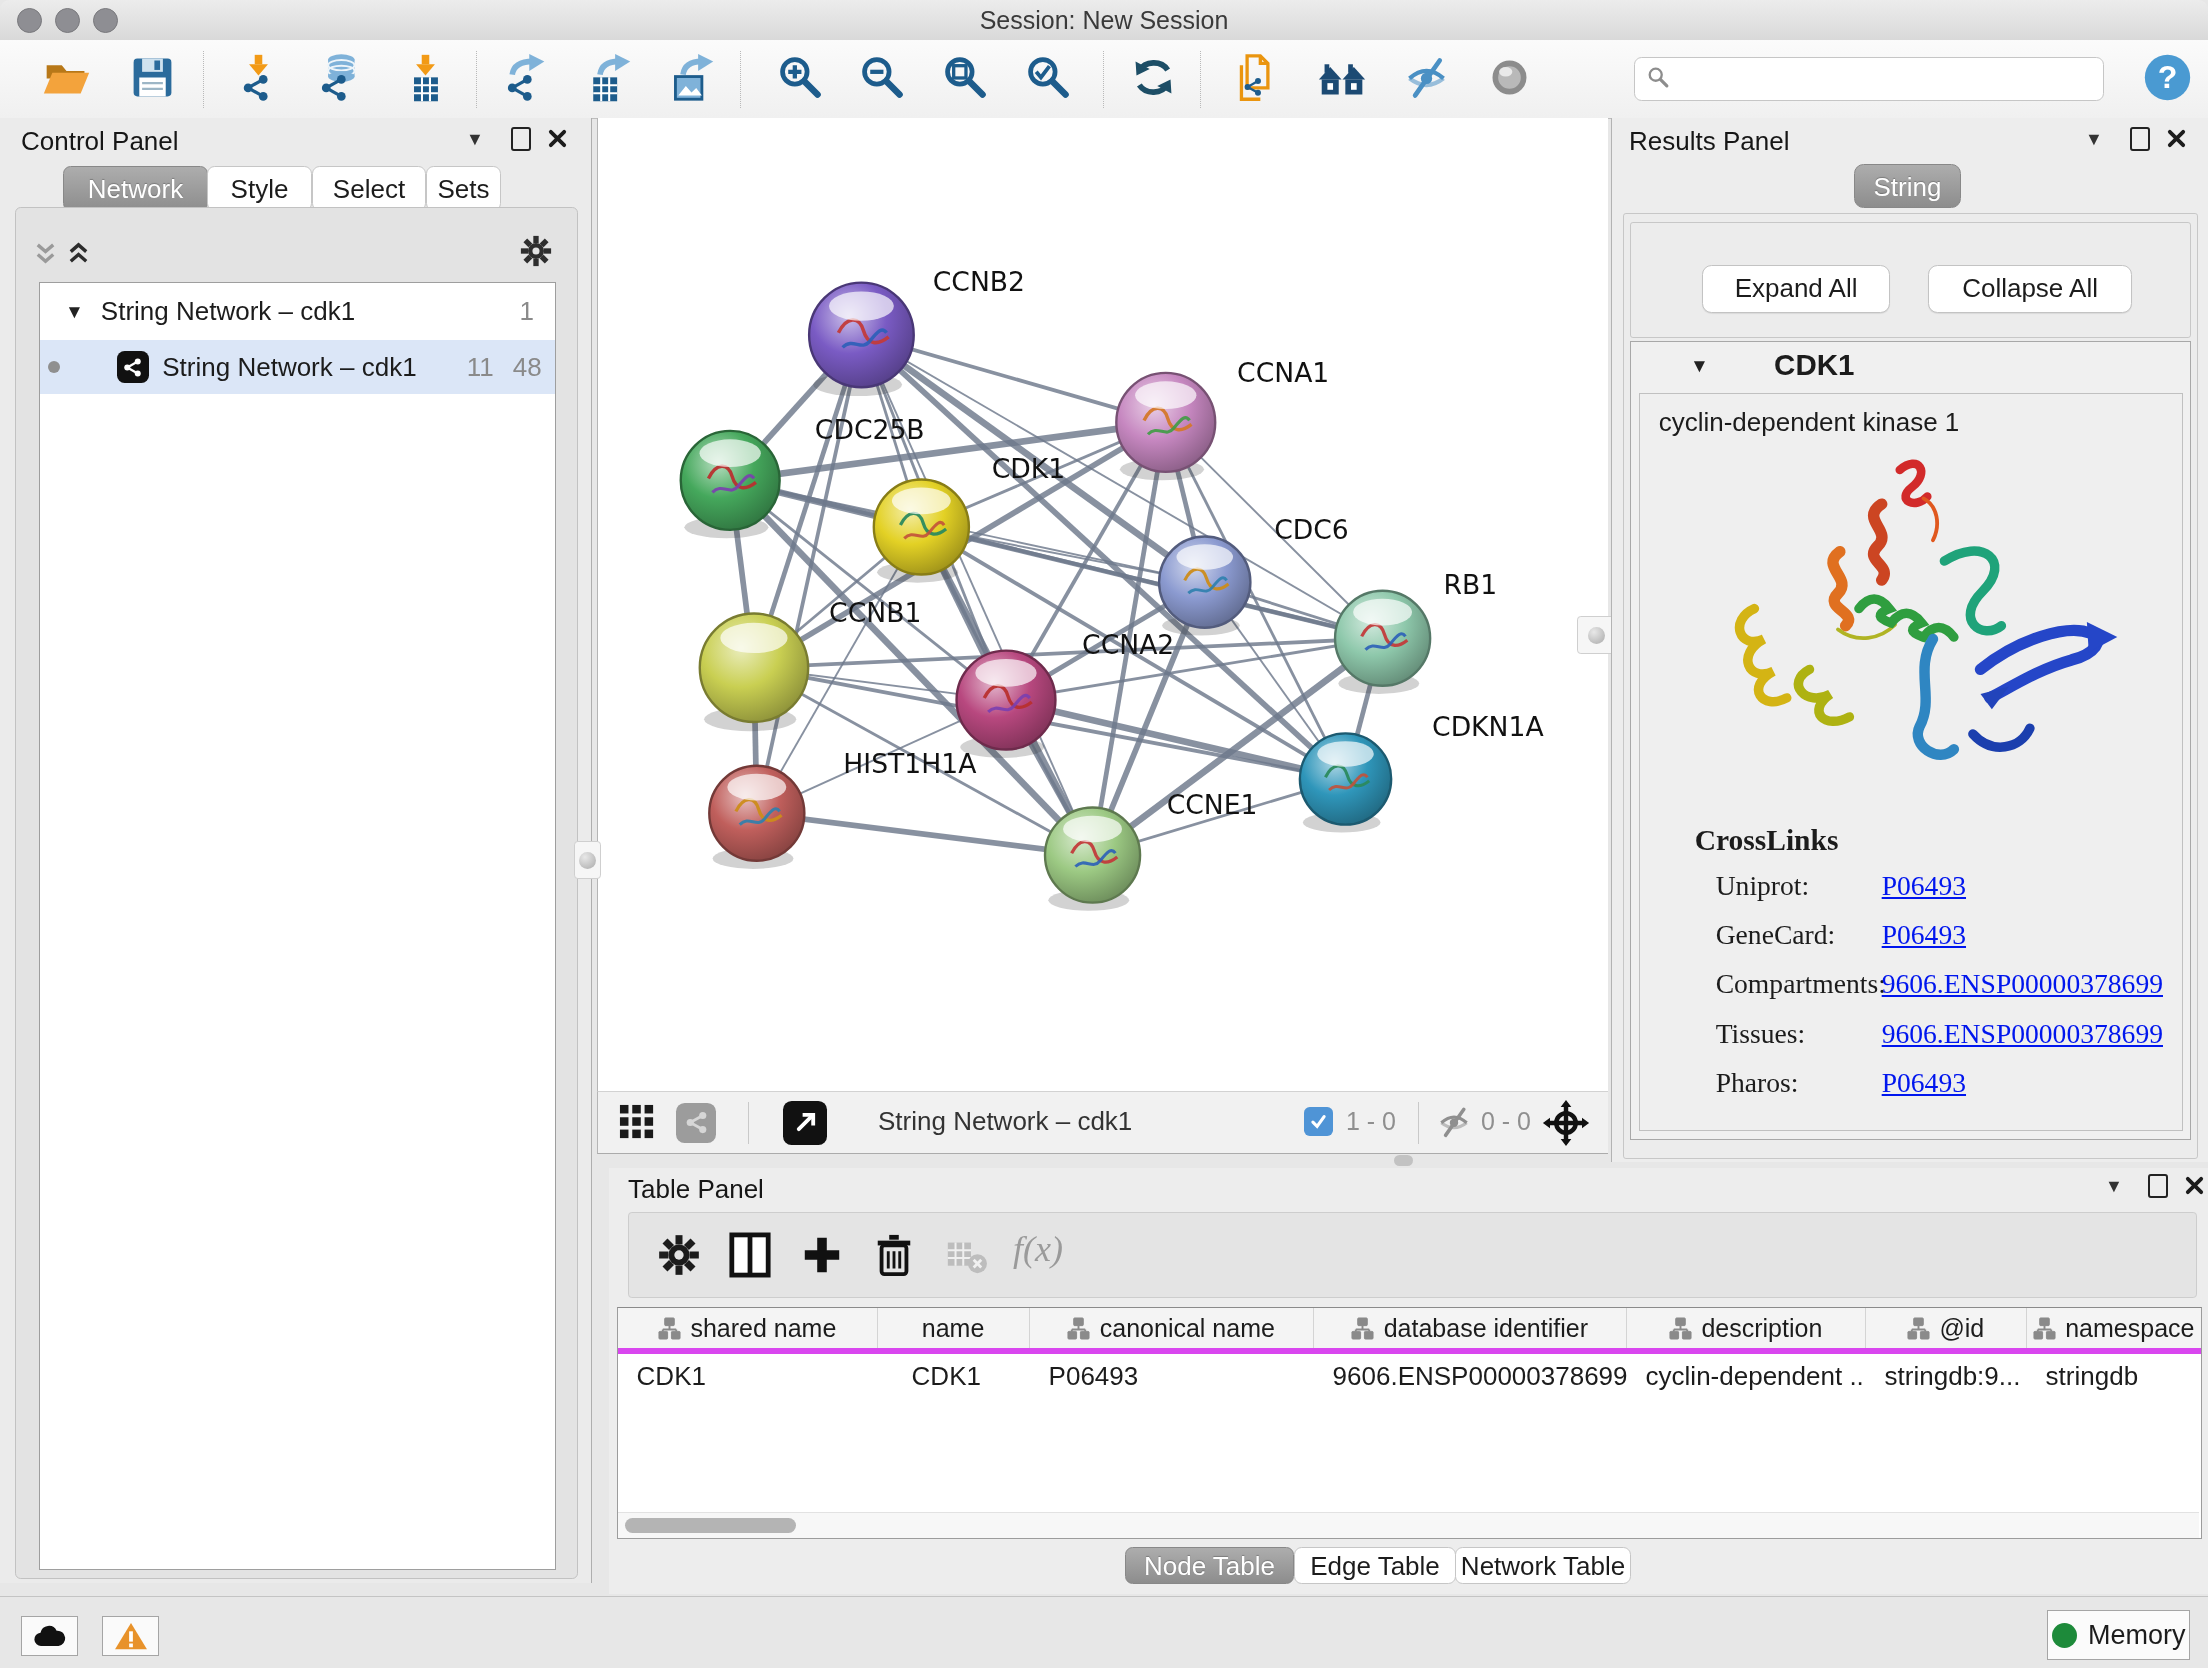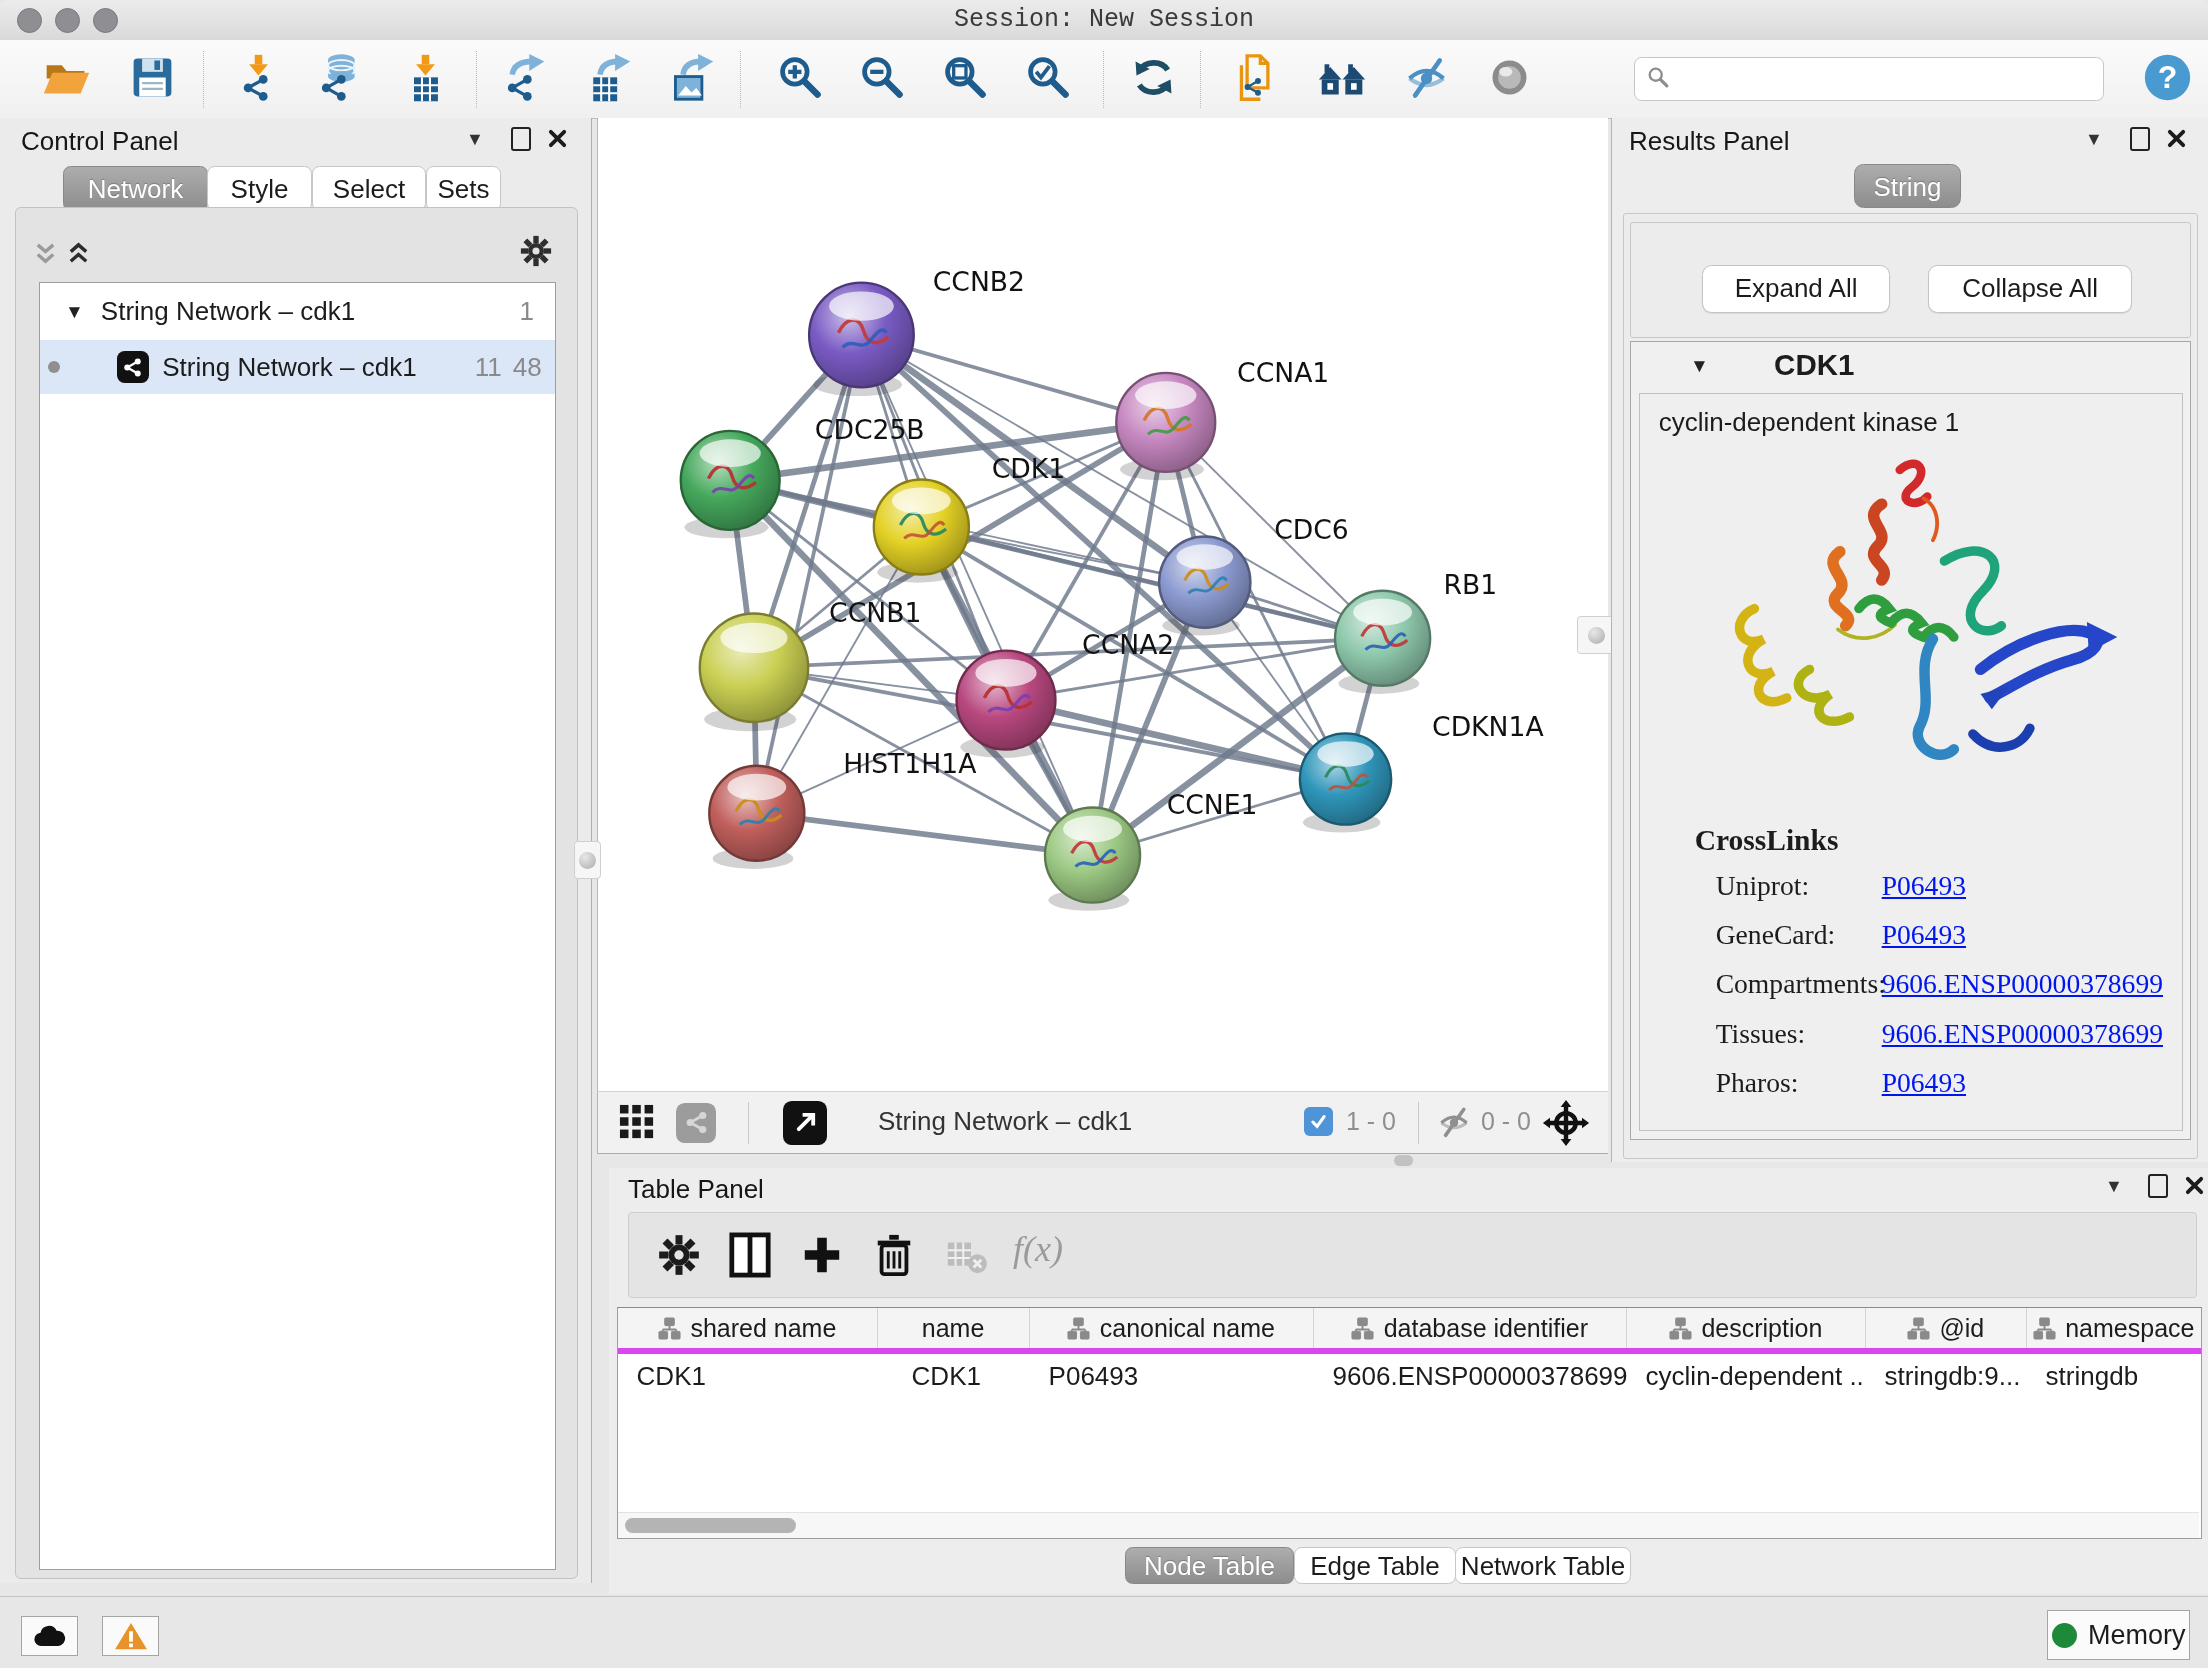--- a/index.html
+++ b/index.html
@@ -1,21 +1,21 @@
 <!DOCTYPE html>
 <html style="font-size:15px"><head>
 <meta charset="utf-8">
 <style>
   html,body{margin:0;padding:0;}
   body{width:2208px;height:1668px;position:relative;background:#e7e7e7;
        font-family:"Liberation Sans",sans-serif;overflow:hidden;color:#1c1c1c;}
   .abs{position:absolute;}
   
   .titlebar{left:0;top:0;width:2208px;height:40px;background:linear-gradient(#ececec,#d9d9d9);
-            border-bottom:1px solid #c0c0c0;border-radius:9.5px 9.5px 0 0;font-family:Liberation Mono, monospace;}
+            border-bottom:1px solid #c0c0c0;border-radius:9.5px 9.5px 0 0;}
   .tl{width:23px;height:23px;border-radius:50%;background:#8e8e93;border:1px solid #79797d;top:7.6px;}
   .wintitle{width:100%;text-align:center;line-height:40px;font-size:25px;color:#3a3a3a;}
   
   .toolbar{left:0;top:40px;width:2208px;height:78px;background:linear-gradient(#fbfbfb,#f0f0f0);
            border-bottom:1px solid #bdbdbd;}
   .tbtn{width:53px;height:53px;top:12.4px;display:flex;align-items:center;justify-content:center;cursor:default;}
   .tdiv{width:0;height:57px;top:10.5px;border-left:1.9px dotted #b9b9b9;}
   .search{left:1634px;top:17px;width:470px;height:44px;background:#fff;border:1px solid #c6c6c6;
           border-radius:7.6px;display:flex;align-items:center;padding-left:11.4px;box-sizing:border-box;}
   .search input{border:none;outline:none;font-size:23px;width:409px;background:transparent;
@@ -336,21 +336,21 @@
       </div>
       <div class="listrow sel" style="height:54px">
         <span style="margin-left:7.6px;width:12.4px;height:12.4px;border-radius:50%;background:#8f8f8f;display:inline-block"></span>
         <span class="sharebadge" style="margin-left:57px">
           <svg width="21" height="21" viewBox="0 0 32 32" color="#fff">
               <use href="#sym-share"></use>
             </svg>
           </span>
         <span style="margin-left:13.3px">String Network – cdk1</span>
         <span class="cnt" style="margin-left:auto">11</span>
-        <span class="cnt" style="margin-left:11px;margin-right:13.3px">48</span>
+        <span class="cnt" style="margin-left:19px;margin-right:13.3px">48</span>
       </div>
     </div>
   </div>
 </div>
 
 <div class="abs netcanvas">
   <svg id="net-svg" width="1010" height="973" viewBox="0 0 1062 1023">
       <defs>
         <radialGradient id="g-CCNB2" cx="38%" cy="32%" r="75%">
           <stop offset="0%" stop-color="rgb(204,193,233)"></stop>

